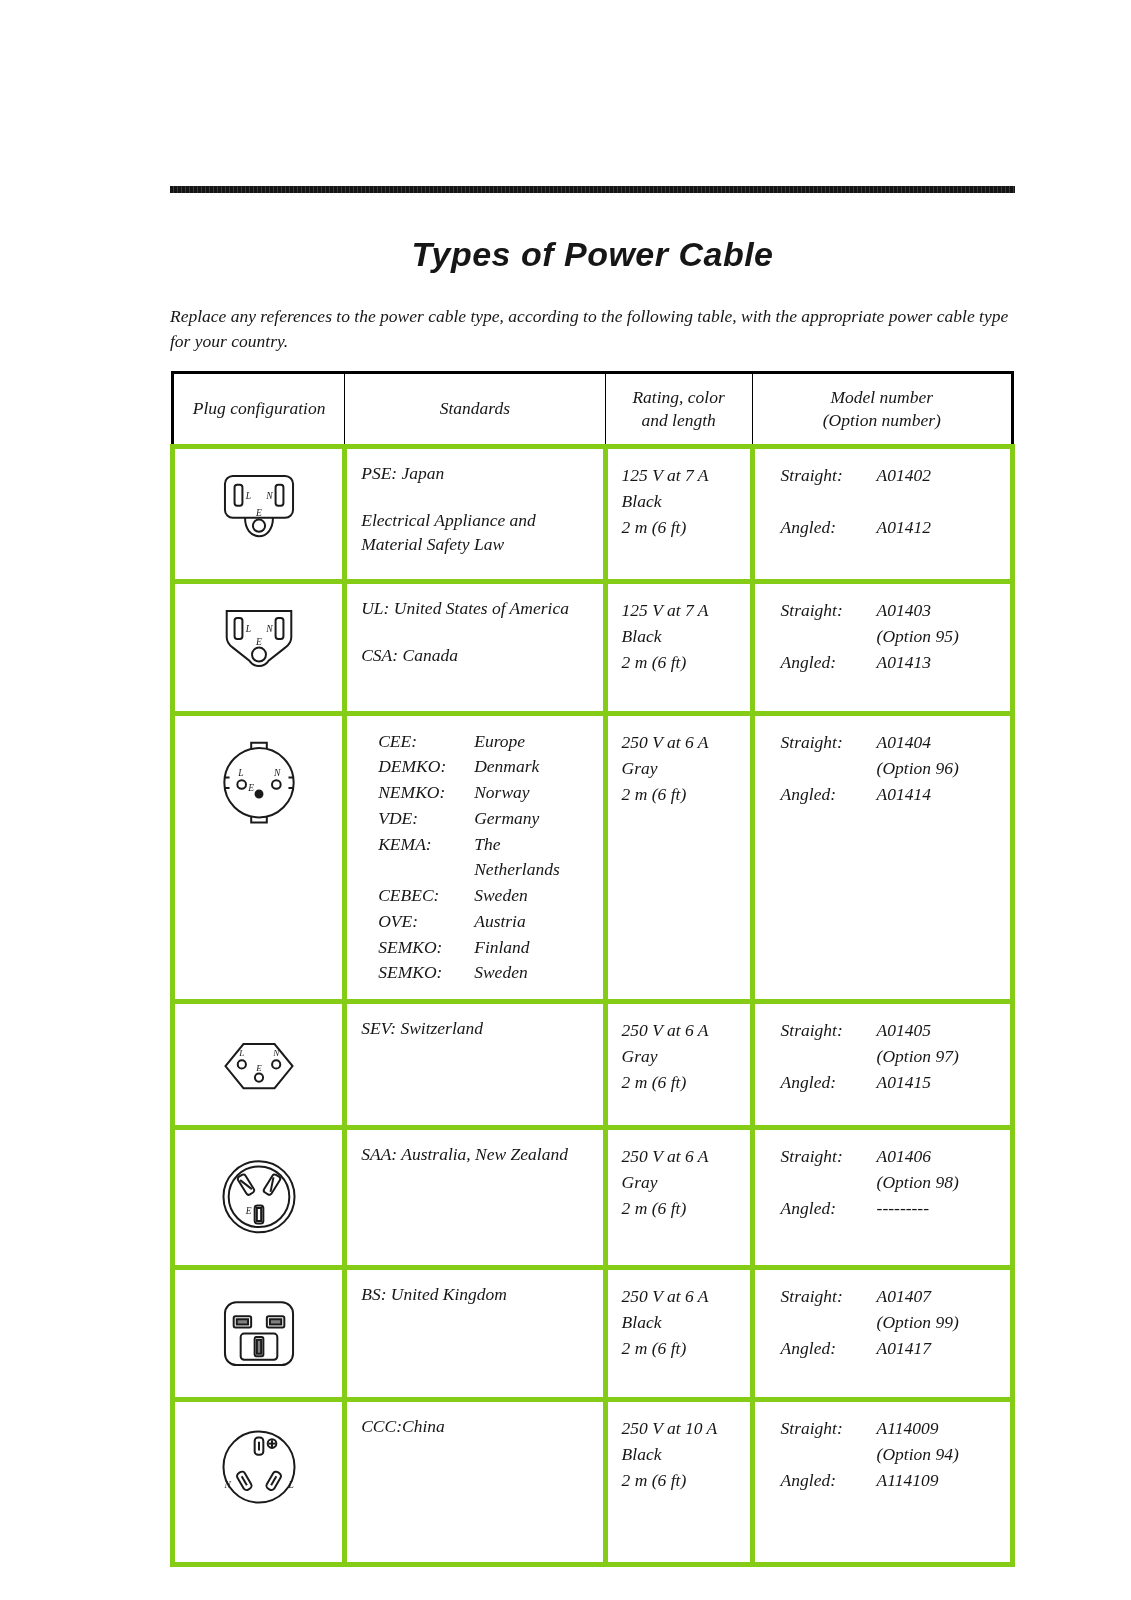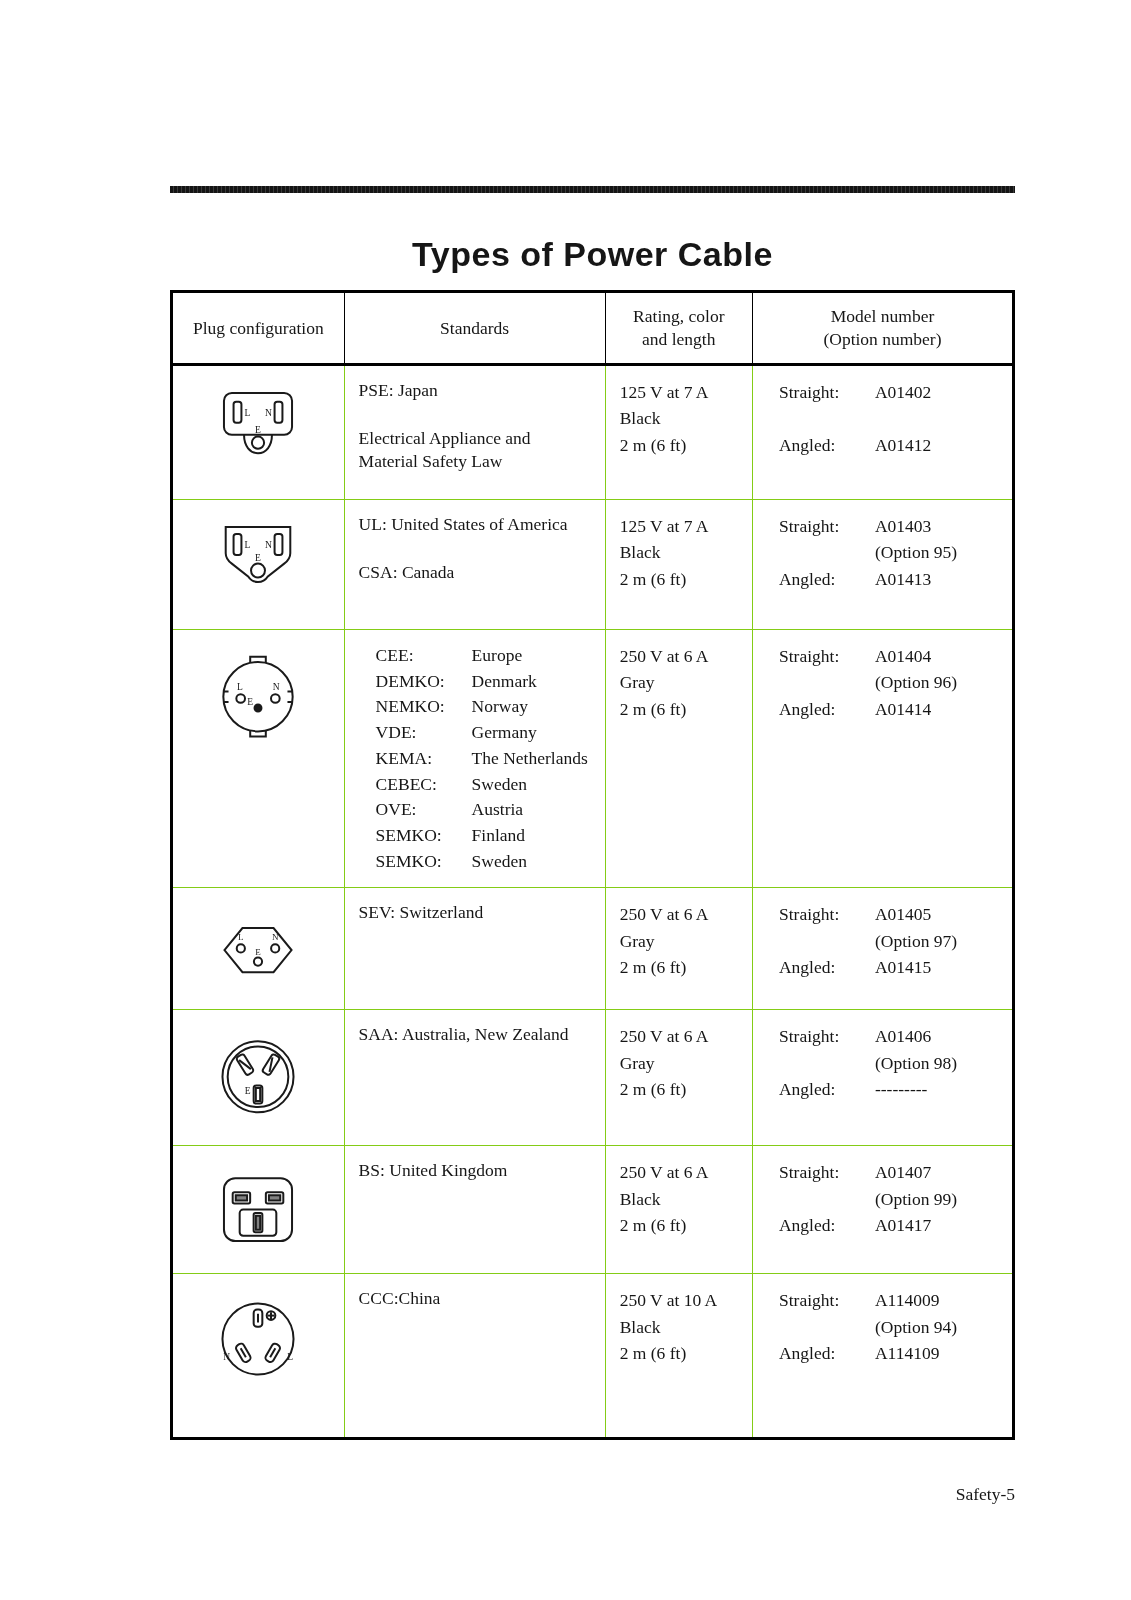--- a/index.html
+++ b/index.html
@@ -9,20 +9,21 @@
     width: 1131px;
     height: 1600px;
     font-family: "Liberation Serif", serif;
     color: #161616;
     overflow: hidden;
   }
   .page {
     position: relative;
     width: 1017px;
     height: 1600px;
+    font-style: italic;
   }
   .content {
     position: absolute;
     left: 170px;
     top: 0;
     width: 845px;
   }
   .rule-top {
     margin-top: 186px;
     height: 7px;
@@ -55,21 +56,21 @@
     border-bottom: 3px solid #000;
     font-weight: normal;
     text-align: center;
     vertical-align: middle;
     padding: 10px 8px;
     white-space: pre-line;
     line-height: 1.3;
     height: 50px;
   }
   table.power-table td {
-    border: 1px solid #84cc16;
+    border: 5px solid #84cc16;
     vertical-align: top;
     padding: 13px 14px;
   }
   td.plug-cell {
     text-align: center;
     vertical-align: middle;
     padding: 6px;
   }
   .plug-icon svg {
     display: inline-block;
@@ -98,20 +99,21 @@
     font-size: 17.5px;
   }
 </style>
 </head>
 <body>
 
 <div class="page">
   <div class="content">
     <div class="rule-top"></div>
     <div class="title">Types of Power Cable</div>
+    <div class="intro">Replace any references to the power cable type, according to the following table, with the appropriate power cable type for your country.</div>
 
     <table class="power-table">
       <colgroup>
         <col style="width:20.5%">
         <col style="width:31%">
         <col style="width:17.5%">
         <col style="width:31%">
       </colgroup>
       <thead>
         <tr>

